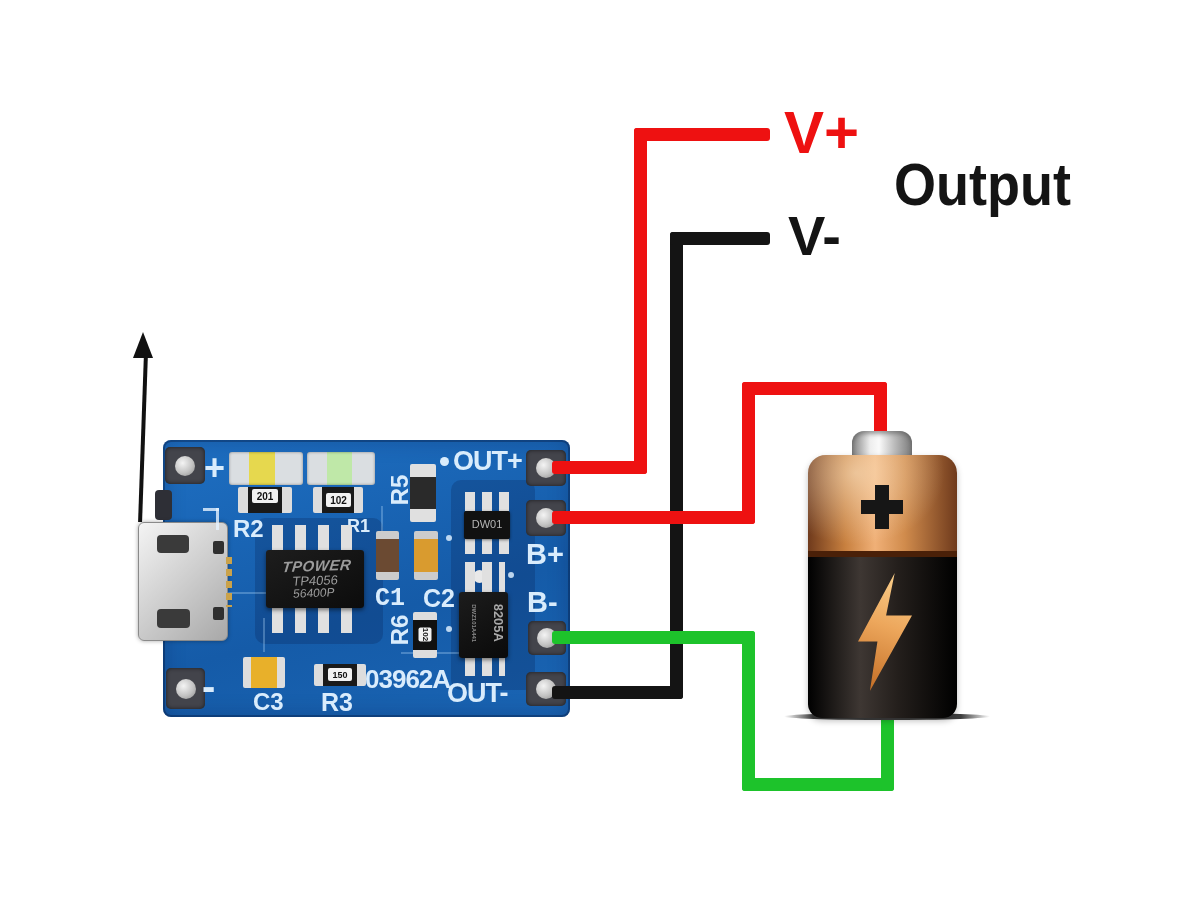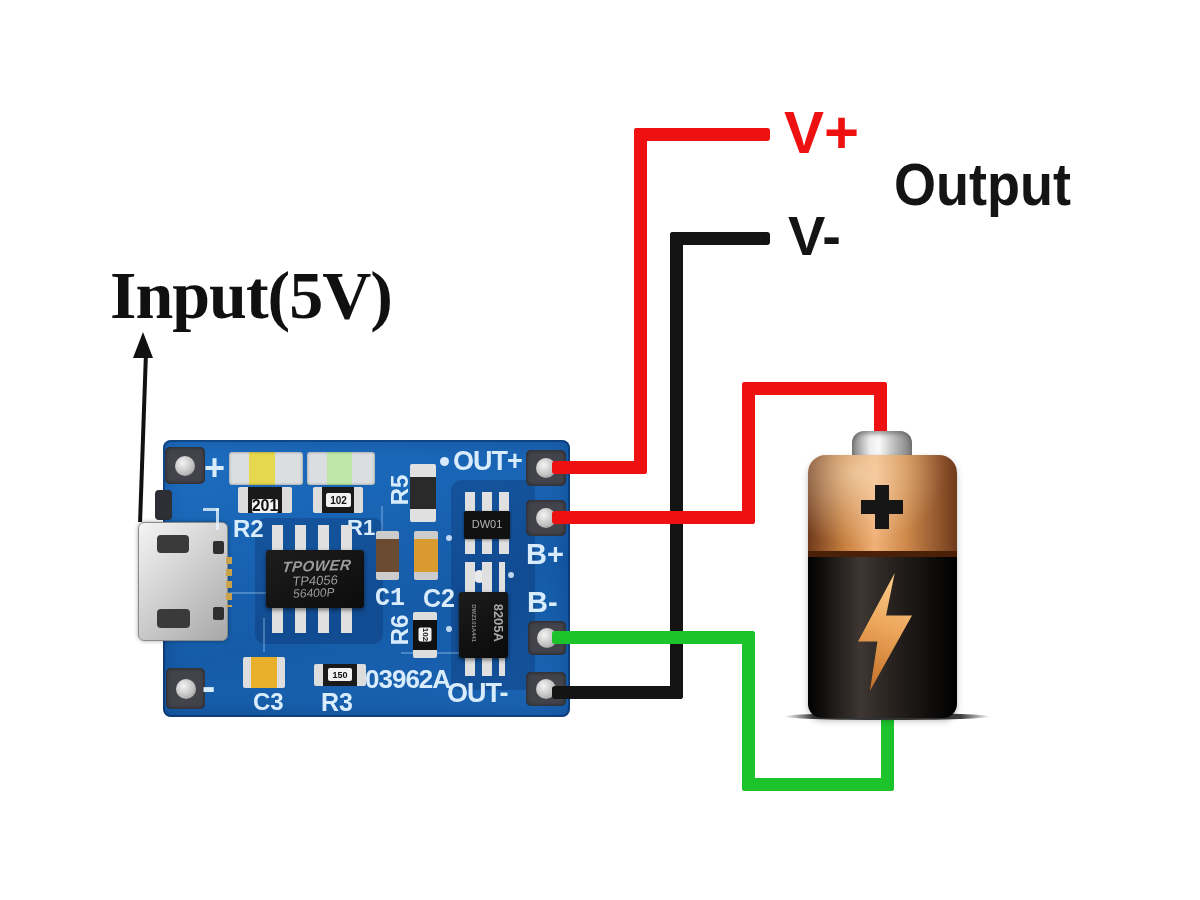--- a/index.html
+++ b/index.html
@@ -19,21 +19,20 @@
   .chiptext{color:#9b9b9b;line-height:1.05;text-align:center;}
   .vlabel{position:absolute;font-weight:bold;transform-origin:center;}
   .rsticker{position:absolute;background:#f2f2f2;color:#111;font-weight:bold;border-radius:2px;
             display:flex;align-items:center;justify-content:center;}
 </style>
 </head>
 <body>
 
 <div id="canvas">
 
-  <div class="abs" style="left:110px;top:256px;font-family:'Liberation Serif',serif;font-weight:bold;font-size:68px;color:#101010;letter-spacing:-1px;">Input(5V)</div>
   <div class="abs" style="left:128px;top:332px;width:40px;height:195px;">
     <div class="abs" style="left:13px;top:22px;width:4px;height:168px;background:#111;transform:rotate(2deg);"></div>
     <div class="abs" style="left:5px;top:0;width:0;height:0;border-left:10px solid transparent;border-right:10px solid transparent;border-bottom:26px solid #111;"></div>
   </div>
 
   <div class="abs" style="left:163px;top:440px;width:407px;height:277px;border-radius:8px;
               background:linear-gradient(165deg,#1e6fc2,#155ba8 60%,#1a65b4);
               box-shadow:inset 0 0 0 2px rgba(0,10,40,.3), inset 0 0 22px rgba(0,10,50,.25);">
 
     <div class="patch" style="left:92px;top:78px;width:128px;height:126px;"></div>
@@ -64,28 +63,28 @@
     <div class="abs" style="left:40px;top:68px;width:16px;height:3px;background:rgba(230,243,255,.8);"></div>
     <div class="abs" style="left:53px;top:68px;width:3px;height:22px;background:rgba(230,243,255,.8);"></div>
 
     <div class="abs" style="left:66px;top:12px;width:74px;height:33px;border-radius:3px;
                 background:linear-gradient(90deg,#dadee1 0 27%,#e6d84e 27% 62%,#dadee1 62%);box-shadow:inset 0 0 3px rgba(0,0,0,.4);"></div>
     <div class="abs" style="left:144px;top:12px;width:68px;height:33px;border-radius:3px;
                 background:linear-gradient(90deg,#dadee1 0 30%,#bfe8a8 30% 66%,#dadee1 66%);box-shadow:inset 0 0 3px rgba(0,0,0,.4);"></div>
 
     <div class="abs" style="left:75px;top:47px;width:54px;height:26px;border-radius:2px;
                 background:linear-gradient(90deg,#ddd 0 18%,#1a1a1a 18% 82%,#ddd 82%);">
-      <div class="rsticker" style="left:14px;top:12px;width:26px;height:14px;font-size:16px;">201</div>
+      <div class="rsticker" style="left:14px;top:2px;width:26px;height:14px;font-size:10px;">201</div>
     </div>
     <div class="silk" style="left:70px;top:77px;font-size:24px;">R2</div>
     <div class="abs" style="left:150px;top:47px;width:50px;height:26px;border-radius:2px;
                 background:linear-gradient(90deg,#ddd 0 18%,#1a1a1a 18% 82%,#ddd 82%);">
       <div class="rsticker" style="left:13px;top:6px;width:25px;height:14px;font-size:10px;">102</div>
     </div>
-    <div class="silk" style="left:184px;top:77px;font-size:22px;">R1</div>
+    <div class="silk" style="left:184px;top:77px;font-size:18px;">R1</div>
 
     <div class="pins-h" style="left:109px;top:85px;width:80px;height:25px;"></div>
     <div class="pins-h" style="left:109px;top:168px;width:80px;height:25px;"></div>
     <div class="abs" style="left:103px;top:110px;width:98px;height:58px;background:linear-gradient(150deg,#1d1d1d,#0c0c0c);border-radius:3px;
                 box-shadow:0 2px 4px rgba(0,0,0,.5);display:flex;align-items:center;justify-content:center;">
       <div class="chiptext" style="transform:skewX(-8deg) rotate(-2deg);">
         <div style="font-style:italic;font-weight:bold;font-size:15px;letter-spacing:.5px;">TPOWER</div>
         <div style="font-size:13px;">TP4056</div>
         <div style="font-size:12px;">56400P</div>
       </div>

